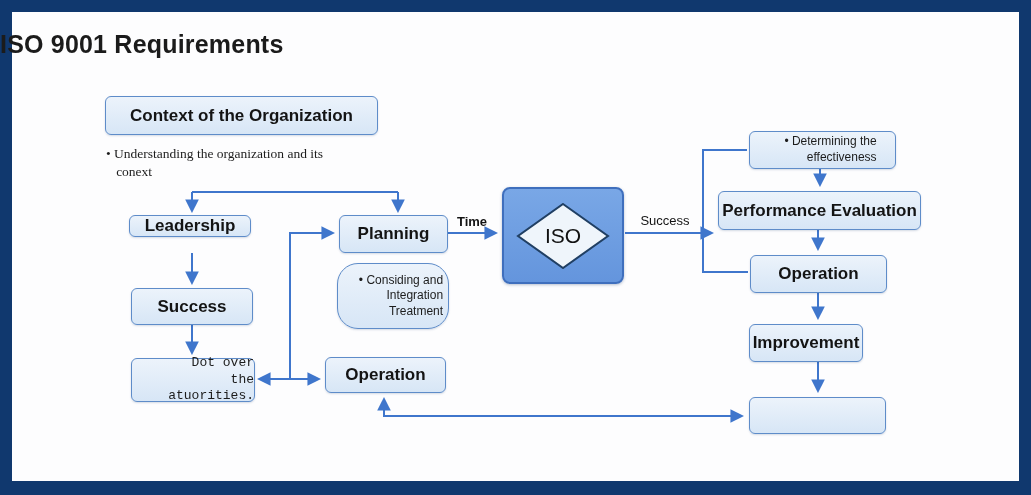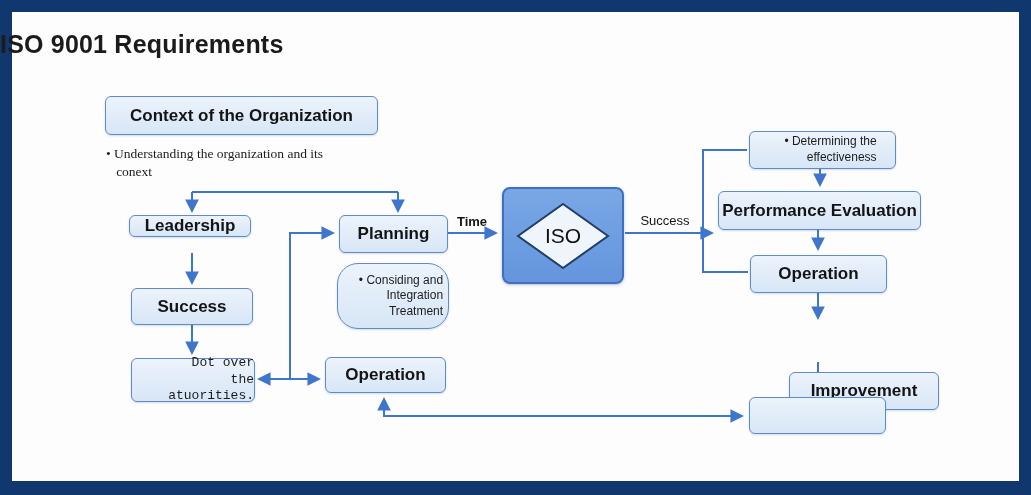--- a/index.html
+++ b/index.html
@@ -132,16 +132,16 @@
   <div class="edge-label" style="left:449px;top:214px;width:46px;font-weight:bold;">Time</div>
   <div class="edge-label" style="left:630px;top:213px;width:70px;">Success</div>
 
   <div class="node small" style="left:749px;top:131px;width:147px;height:38px;">• Determining the
 effectiveness</div>
 
   <div class="node big" style="left:718px;top:191px;width:203px;height:39px;">Performance Evaluation</div>
 
   <div class="node big" style="left:750px;top:255px;width:137px;height:38px;">Operation</div>
 
-  <div class="node big" style="left:789px;top:324px;width:150px;height:38px;margin-top:48px;">Improvement</div>
+  <div class="node big" style="left:749px;top:324px;width:114px;height:38px;">Improvement</div>
 
   <div class="node big" style="left:749px;top:397px;width:137px;height:37px;"></div>
 </div>
 
 </body></html>

